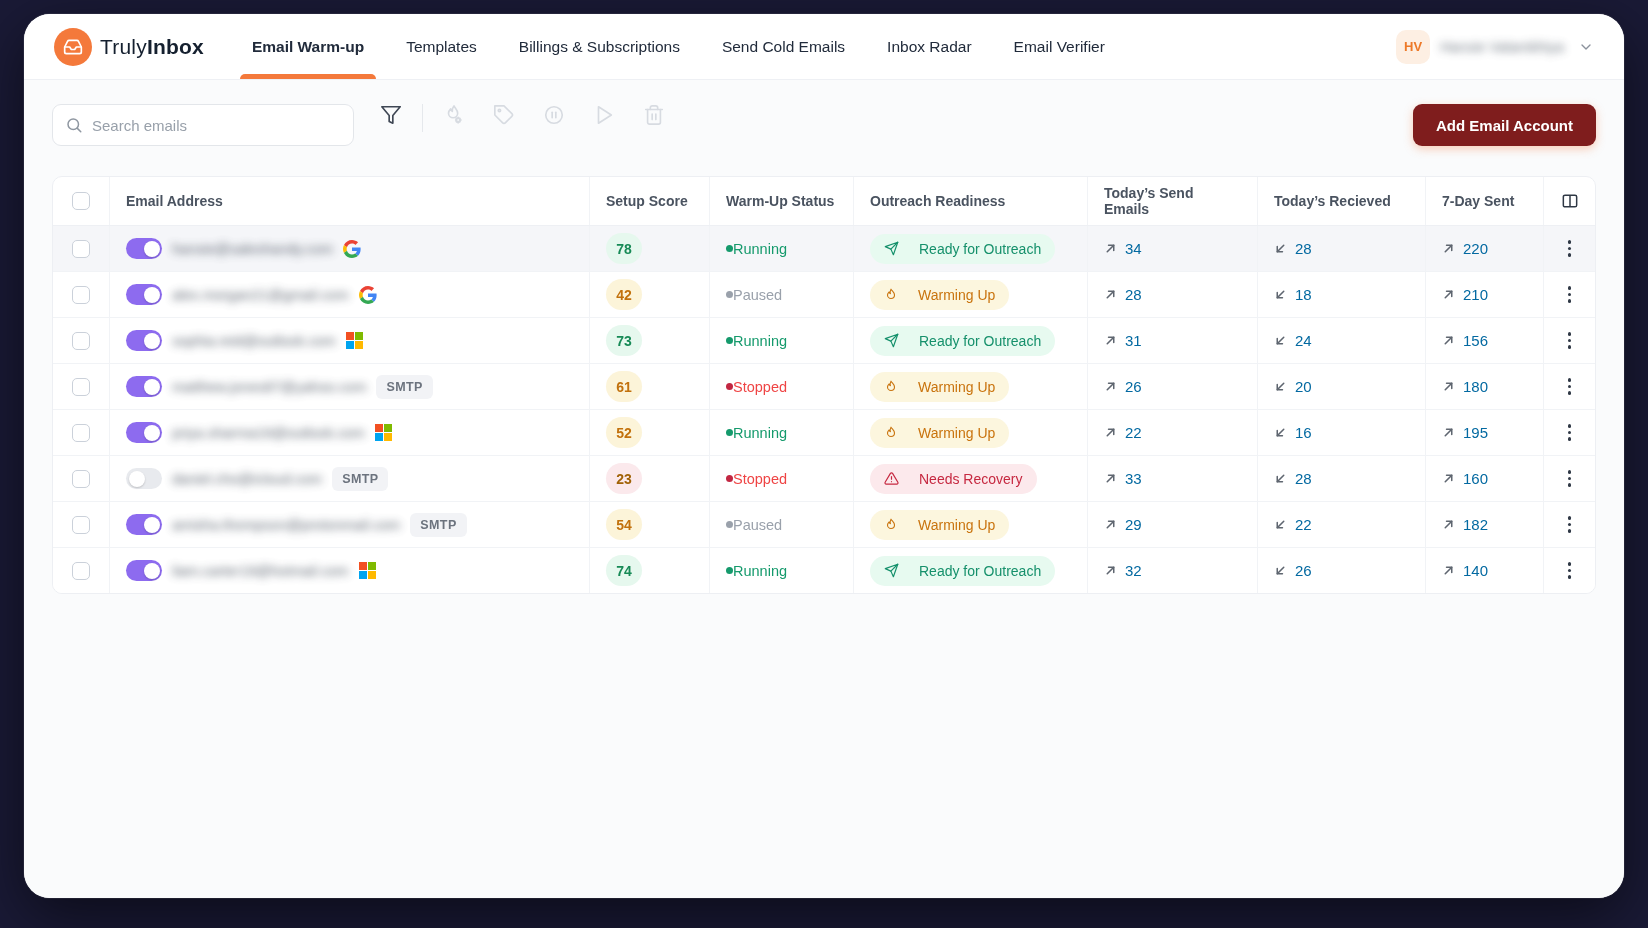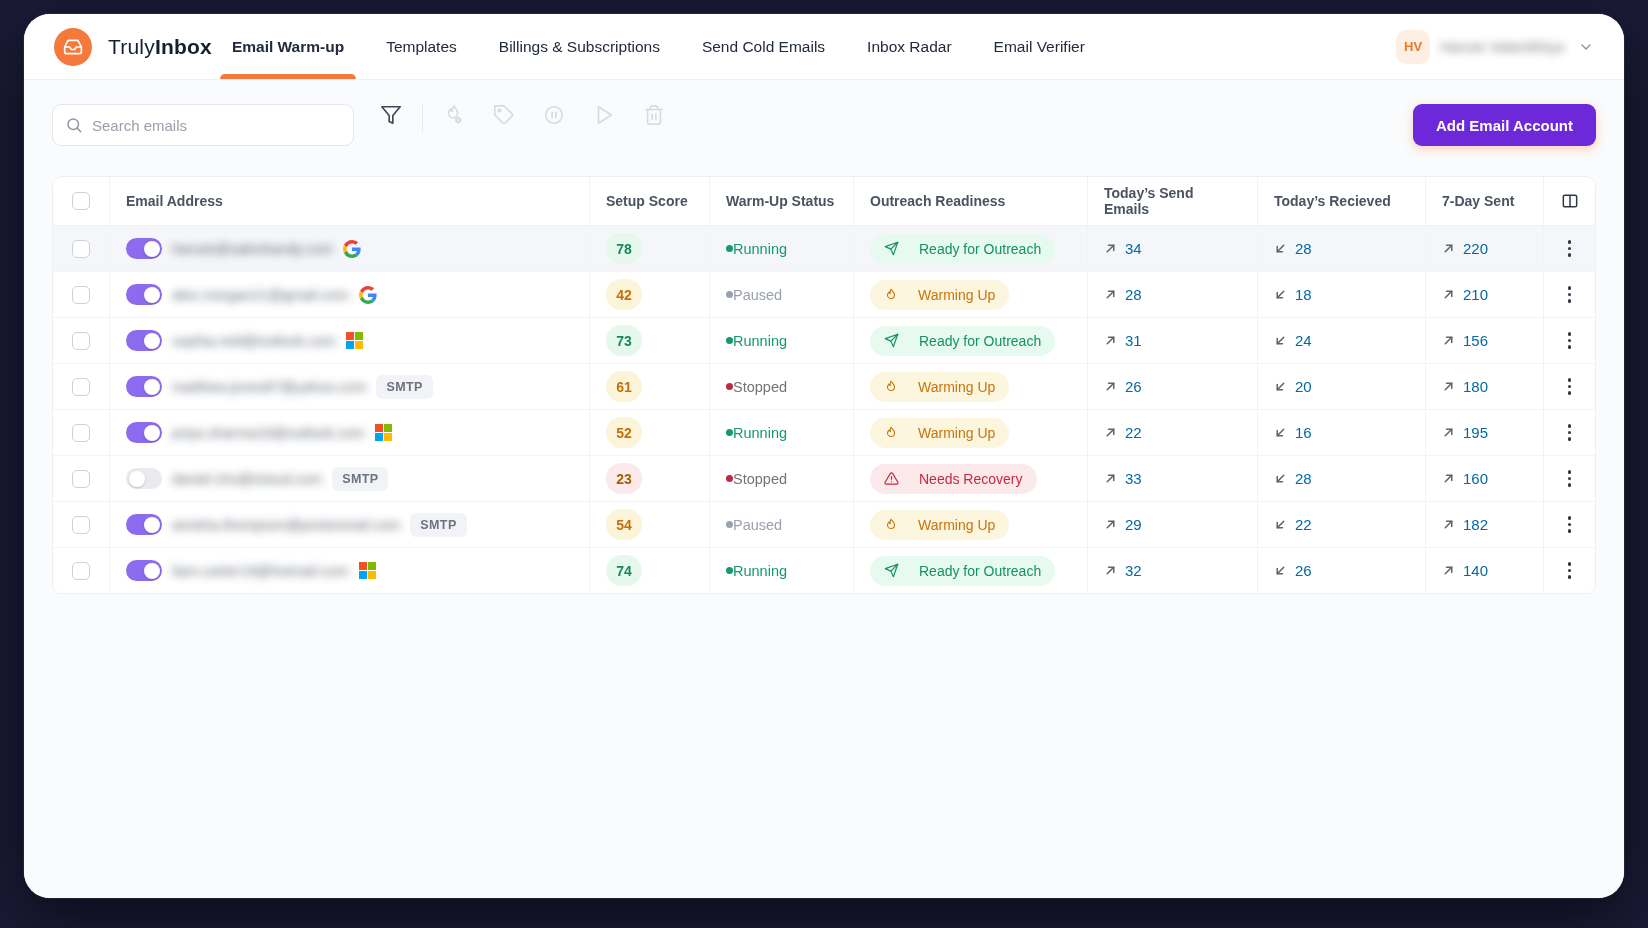--- a/index.html
+++ b/index.html
@@ -13,21 +13,21 @@
     position:absolute; top:14px; left:24px; right:24px; bottom:30px;
     background:#FFFFFF; border-radius:26px; overflow:hidden;
     box-shadow:0 0 0 1px rgba(255,255,255,.07), 0 18px 60px rgba(0,0,0,.55);
     display:flex; flex-direction:column;
   }
   
   .topbar {
     height:66px; background:#fff; border-bottom:1px solid #EEF0F4;
     display:flex; align-items:center; padding:0 30px; flex-shrink:0;
   }
-  .brand { display:flex; align-items:center; gap:16px; margin-right:20px;text-align:right; }
+  .brand { display:flex; align-items:center; gap:8px; margin-right:48px;text-align:right; }
   .brand-logo {
     width:38px; height:38px; border-radius:50%; background:#F4793B;
     display:flex; align-items:center; justify-content:center; color:#fff;
   }
   .brand-text { font-size:21px; color:#15202F; letter-spacing:.2px; }
   .brand-text b { font-weight:700; }
   .main-nav { display:flex; align-items:stretch; height:100%; gap:42px; }
   .nav-item {
     position:relative; display:flex; align-items:center; cursor:pointer;
     font-size:15.5px; font-weight:500; color:#212B3B; white-space:nowrap;
@@ -57,21 +57,21 @@
   .search-box input {
     border:none; outline:none; font-size:15px; color:#3A4452; width:100%;
     font-family:"Liberation Sans", sans-serif; background:transparent;
   }
   .search-box input::placeholder { color:#98A0AA; }
   .tb-filter { margin-left:26px; color:#3F4754; display:flex; cursor:pointer; }
   .tb-divider { width:1px; height:28px; background:#E5E8EC; margin:0 20px; }
   .tb-icons { display:flex; align-items:center; gap:28px; color:#D7DBE1; }
   .tb-icons .tb-ic { display:flex; cursor:pointer; }
   .add-btn {
-    margin-left:auto; height:42px; padding:0 23px; background:#6d28d9; color:#fff;
+    margin-left:auto; height:42px; padding:0 23px; background:#7f1d1d; color:#fff;
     border:none; border-radius:9px; font-size:15px; font-weight:600; cursor:pointer;
     font-family:"Liberation Sans", sans-serif;
     box-shadow:0 3px 10px rgba(244,121,59,.35);
   }
   
   .table-card {
     margin:12px 28px 0 28px; background:#fff; border:1px solid #EDEFF3;
     border-radius:10px; overflow:hidden;
   }
   .trow { display:flex; align-items:stretch; }
@@ -122,21 +122,21 @@
     display:flex; align-items:center; justify-content:center;
     font-size:14px; font-weight:700;
   }
   .score-badge.good   { background:#E6F8EE; color:#178A56; }
   .score-badge.medium { background:#FCF4D9; color:#C2710C; }
   .score-badge.poor   { background:#FBE9EC; color:#a16207; }
   .status { display:flex; align-items:center; gap:0; font-size:14.5px; font-weight:500; }
   .status .dot { width:7px; height:7px; border-radius:50%; }
   .status.running { color:#159A6C; } .status.running .dot { background:#159A6C; }
   .status.paused  { color:#9AA1AB; } .status.paused  .dot { background:#9AA1AB; }
-  .status.stopped { color:#737373; } .status.stopped .dot { background:#C22742; }
+  .status.stopped { color:#ef4444; } .status.stopped .dot { background:#C22742; }
   .pill {
     display:flex; align-items:center; gap:20px; height:30px; padding:0 14px;
     border-radius:16px; font-size:14px; font-weight:500; white-space:nowrap;
   }
   .pill svg { flex-shrink:0; }
   .pill.ready    { background:#E7FAF0; color:#15906B; }
   .pill.warming  { background:#FCF6DE; color:#C9730D; }
   .pill.recovery { background:#FCE9EC; color:#C62840; }
   .num { font-size:15px; color:#0369a1; }
   .arrow { color:#5F6670; display:flex; }

